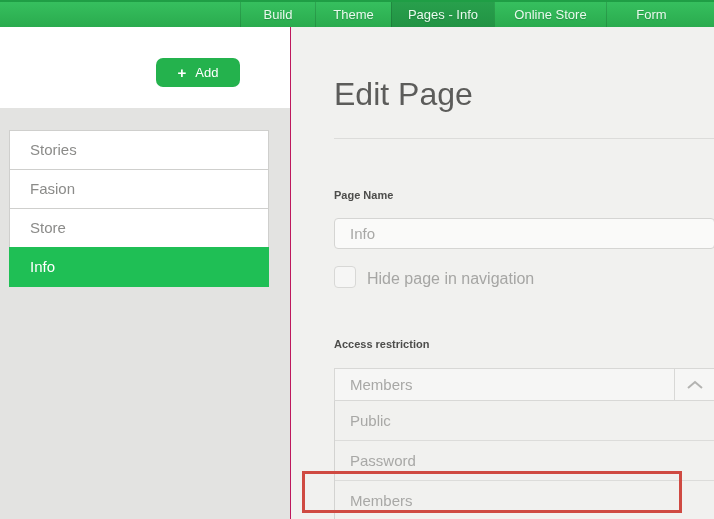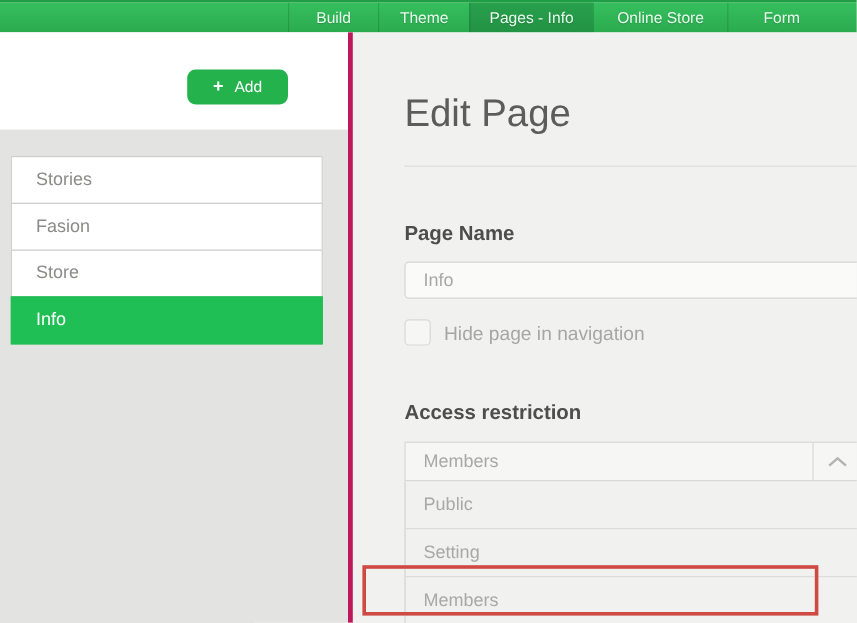--- a/index.html
+++ b/index.html
@@ -64,32 +64,32 @@
     padding-left: 20px; font-size: 15px; color: #8b8b89; cursor: pointer;
   }
   .page-item:first-child { margin-top: 4px; }
   .page-item.selected {
     background: #1fbf55; border-color: #1fbf55; color: #ffffff;
   }
 
   
   .main {
     position: absolute; top: 27px; left: 290px; width: 424px; height: 492px;
-    background: #f1f1ef; border-left: 4px solid #be185d;
+    background: #f1f1ef; border-left: 1px solid #be185d;
   }
   .main-inner { padding-left: 43px; }
   .main-title {
     margin-top: 48px; font-size: 32px; font-weight: 400; color: #5c5c5a;
     line-height: 38px;
   }
   .main-divider {
     margin-top: 25px; border: none; border-top: 1px solid #dcdcda; height: 0;
   }
   .section-label {
-    margin-top: 46px; font-size: 17px; font-weight: 600; color: #4d4d4b;
+    margin-top: 46px; font-size: 11px; font-weight: 600; color: #4d4d4b;
     line-height: 20px;
   }
   .name-input {
     display: block; margin-top: 13px; width: 381px; height: 31px;
     border: 1px solid #d5d5d3; border-radius: 4px; background: #fafaf9;
     padding-left: 15px; font-size: 15px; color: #a8a8a6;
     font-family: "Liberation Sans", sans-serif; outline: none;
   }
   .checkbox-row { margin-top: 17px; display: flex; align-items: flex-end; height: 22px; }
   .checkbox {
@@ -171,19 +171,19 @@
       <div class="select-value">Members</div>
       <div class="select-arrow-cell">
         <svg width="18" height="10" viewBox="0 0 18 10">
           <polyline points="2,8 9,2 16,8" fill="none" stroke="#b3b3b1" stroke-width="2"></polyline>
         </svg>
       </div>
     </div>
 
     <div class="options-panel">
       <div class="option-row">Public</div>
-      <div class="option-row">Setting</div>
+      <div class="option-row">Password</div>
       <div class="option-row">Members</div>
     </div>
   </div>
 </div>
 
 <div class="annotation-box"></div>
 
 </body></html>

